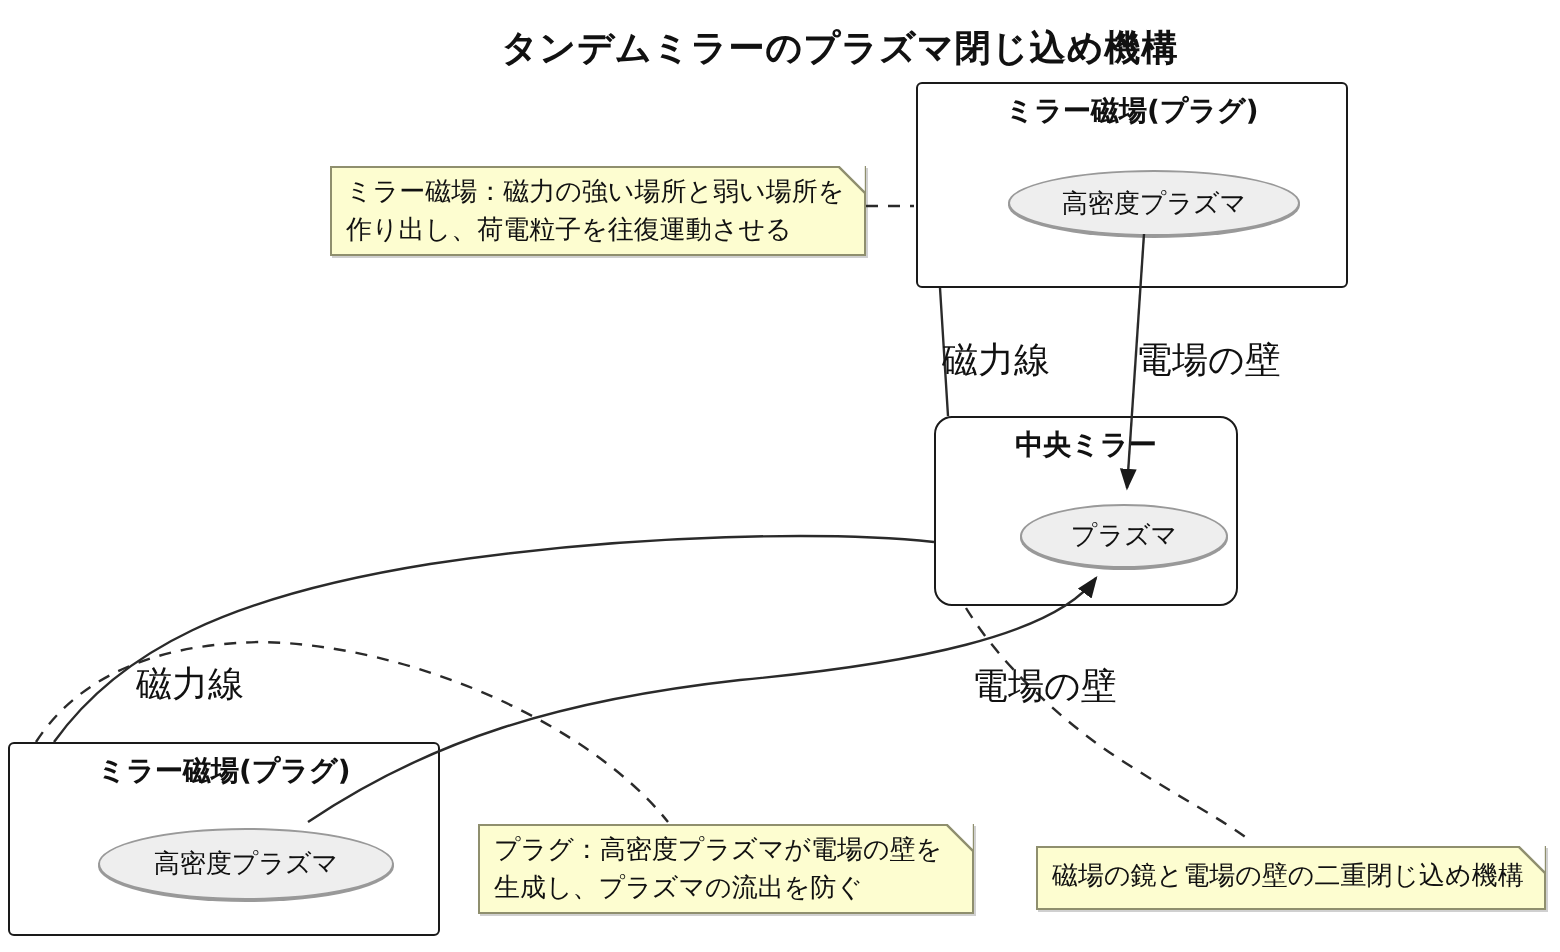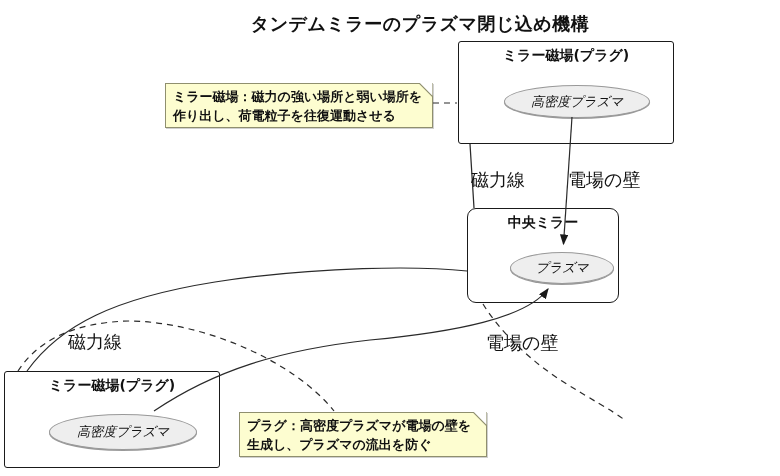--- a/index.html
+++ b/index.html
@@ -43,36 +43,34 @@
     position: absolute;
     background: var(--ellipse-fill, #eeeeee);
     border: 1px solid var(--ellipse-border, #999999);
     border-radius: 50%;
     box-shadow: 0 1px 0 rgba(70,70,70,0.55);
     display: flex;
     align-items: center;
     justify-content: center;
     font-size: 13px;
     box-sizing: border-box;
-    font-style: italic;
   }
   .note {
     position: absolute;
     background: var(--note-fill, #fdfdd0);
     border: 1px solid var(--note-border, #8f8f6e);
     box-shadow: 1px 1px 0 rgba(120,120,120,0.35);
     box-sizing: border-box;
     z-index: 1;
   }
   .note-text {
     padding: 3px 7px;
     font-size: 13px;
     line-height: 19px;
     white-space: nowrap;
-    font-weight: bold;
   }
   .note-text span { display: block; }
   .note.single .note-text { line-height: 24px; }
   .fold {
     position: absolute;
     top: -1px; right: -1px;
     width: 14px; height: 14px;
   }
   .edges {
     position: absolute;
@@ -135,20 +133,29 @@
     <div class="note-text">
       <span>プラグ：高密度プラズマが電場の壁を</span>
       <span>生成し、プラズマの流出を防ぐ</span>
     </div>
     <svg class="fold" viewBox="0 0 14 14">
       <polygon points="0,0 14,0 14,14" fill="#ffffff"></polygon>
       <path d="M0,0 L14,14 L14,0" fill="none" stroke="#8f8f6e" stroke-width="1.2"></path>
     </svg>
   </div>
 
+  <div class="note single" style="left:518px; top:423px; width:255px; height:32px;">
+    <div class="note-text">
+      <span>磁場の鏡と電場の壁の二重閉じ込め機構</span>
+    </div>
+    <svg class="fold" viewBox="0 0 14 14">
+      <polygon points="0,0 14,0 14,14" fill="#ffffff"></polygon>
+      <path d="M0,0 L14,14 L14,0" fill="none" stroke="#8f8f6e" stroke-width="1.2"></path>
+    </svg>
+  </div>
 
   <svg class="edges" width="780" height="476" viewBox="0 0 780 476">
     <defs>
       <marker id="arrow" markerWidth="10" markerHeight="9" refX="8" refY="3.5" orient="auto">
         <path d="M0,0 L9,3.5 L0,7 Z" fill="#1a1a1a"></path>
       </marker>
     </defs>
     <path class="solid" d="M470,144 L474,208"></path>
     <path class="solid" d="M572,117 L563.5,244" marker-end="url(#arrow)"></path>
     <path class="solid" d="M27,371 C60,325 115,298 215,282 C320,266 420,266 467,271"></path>

